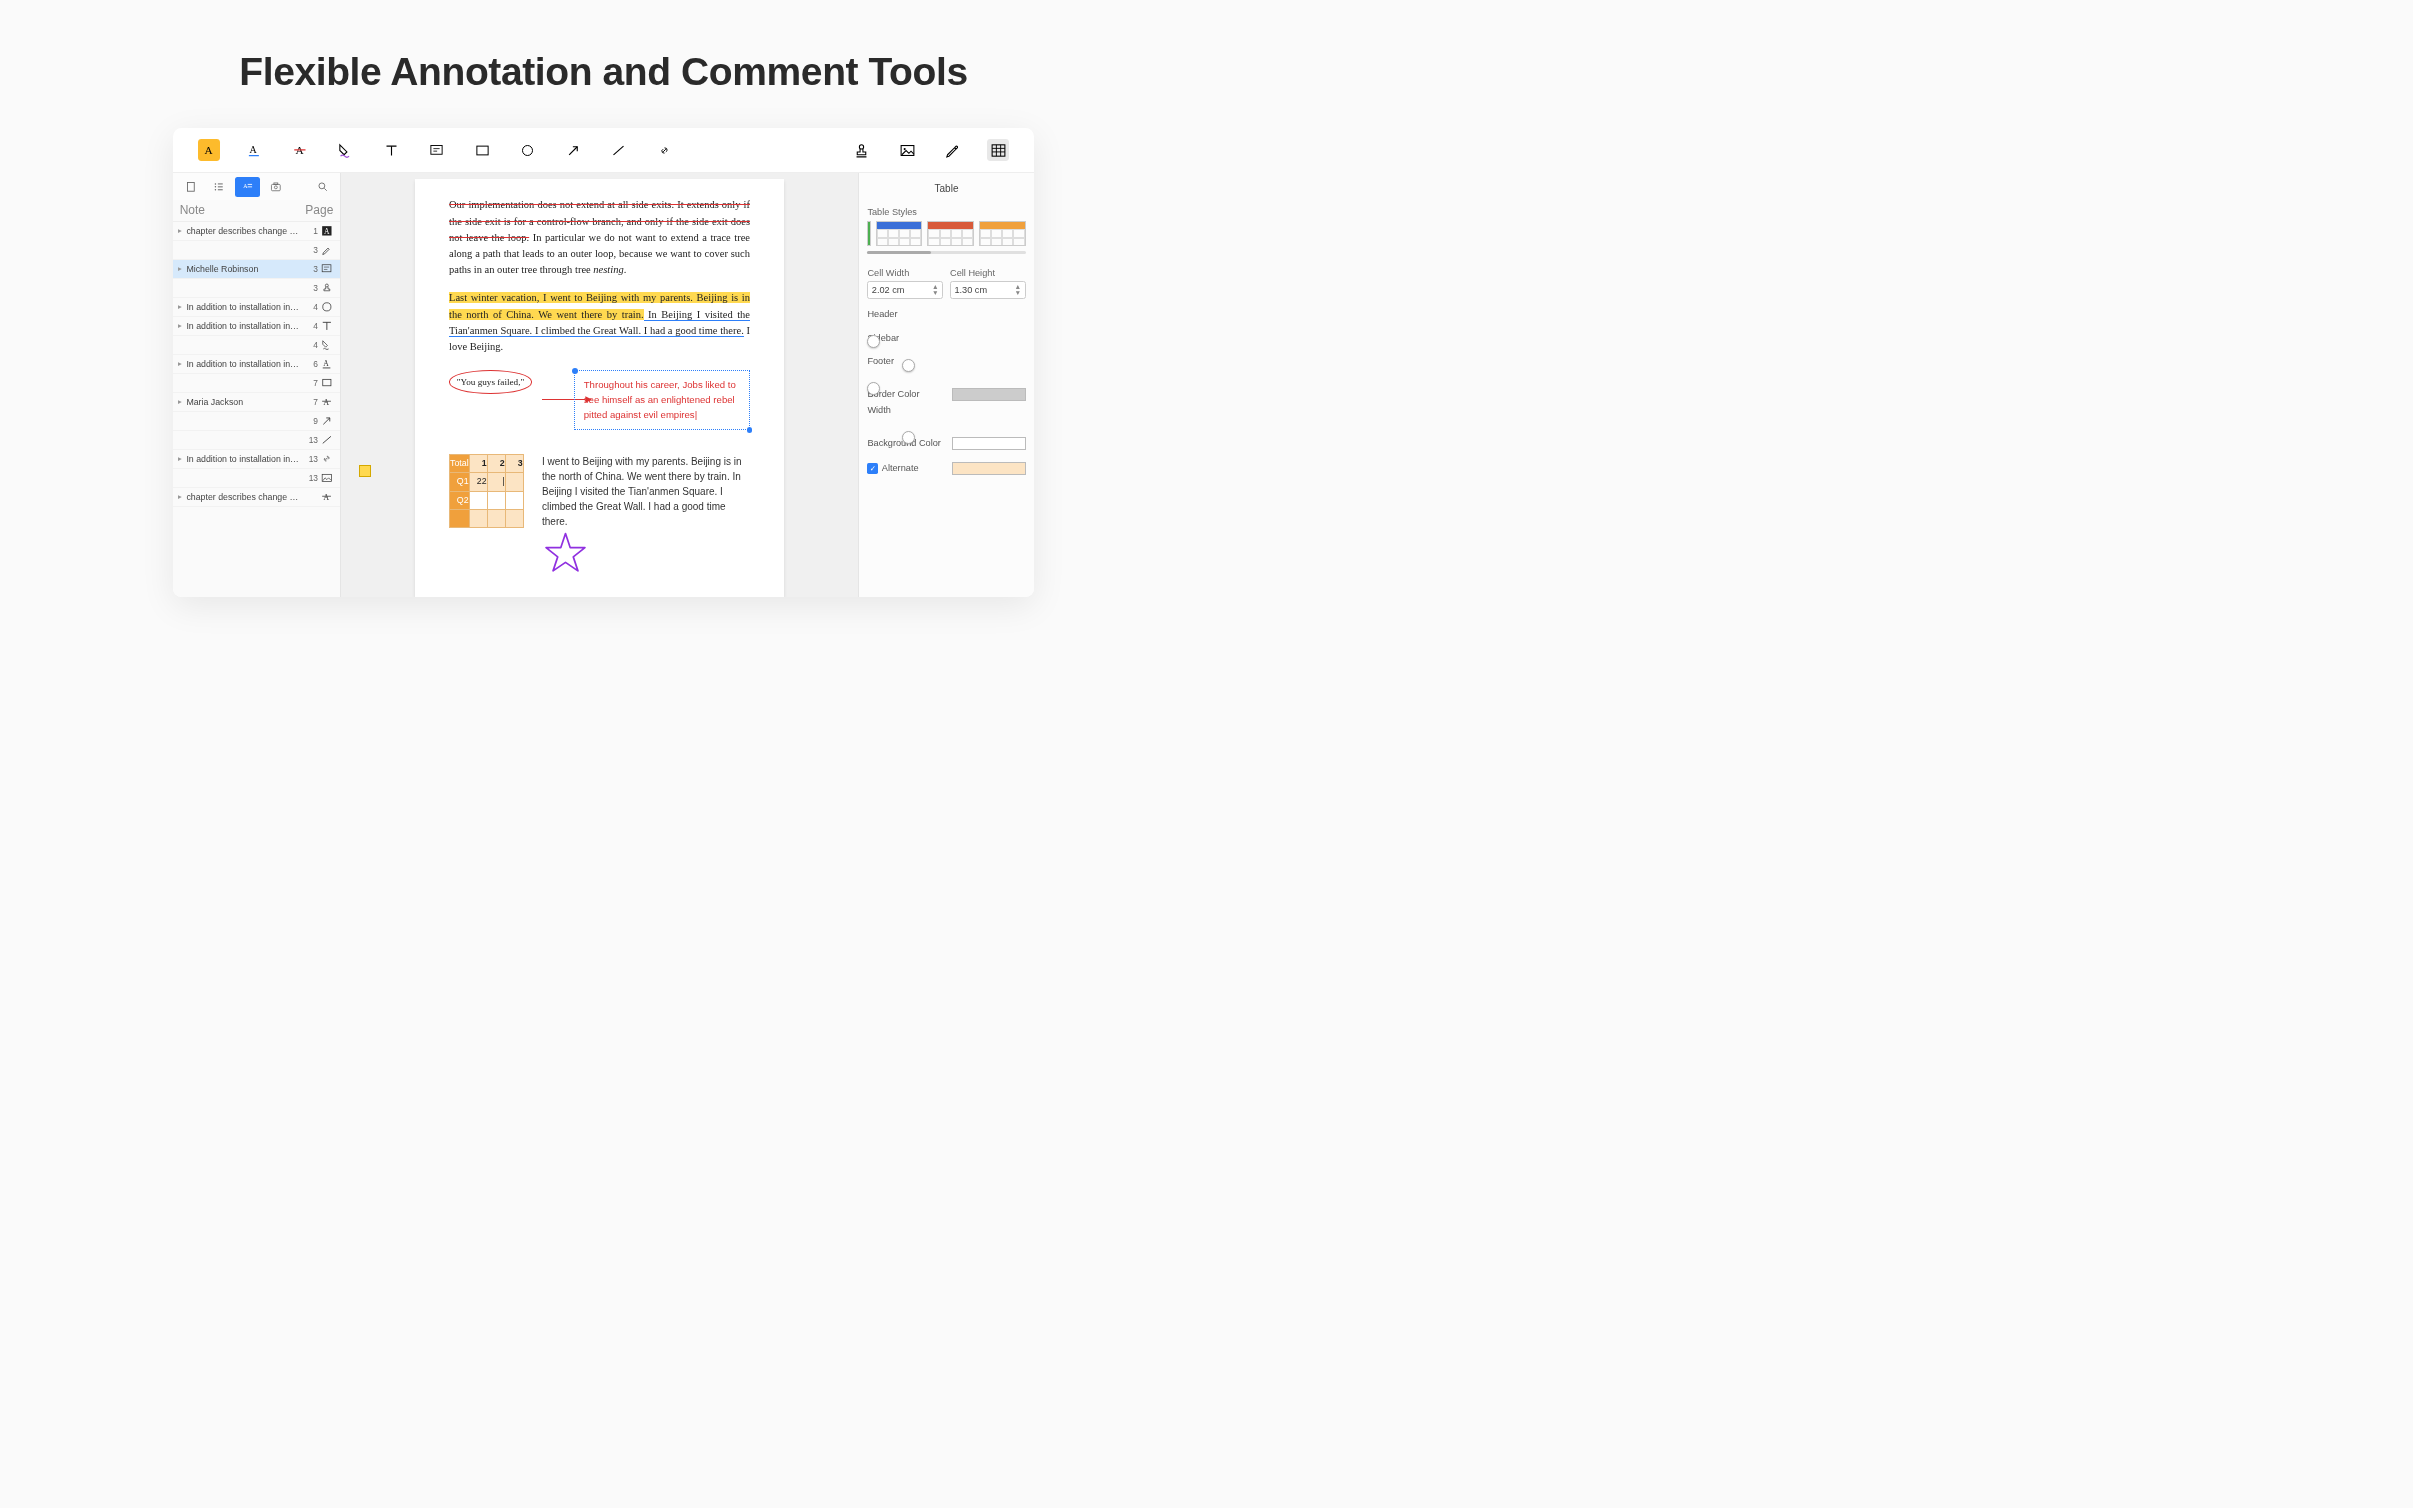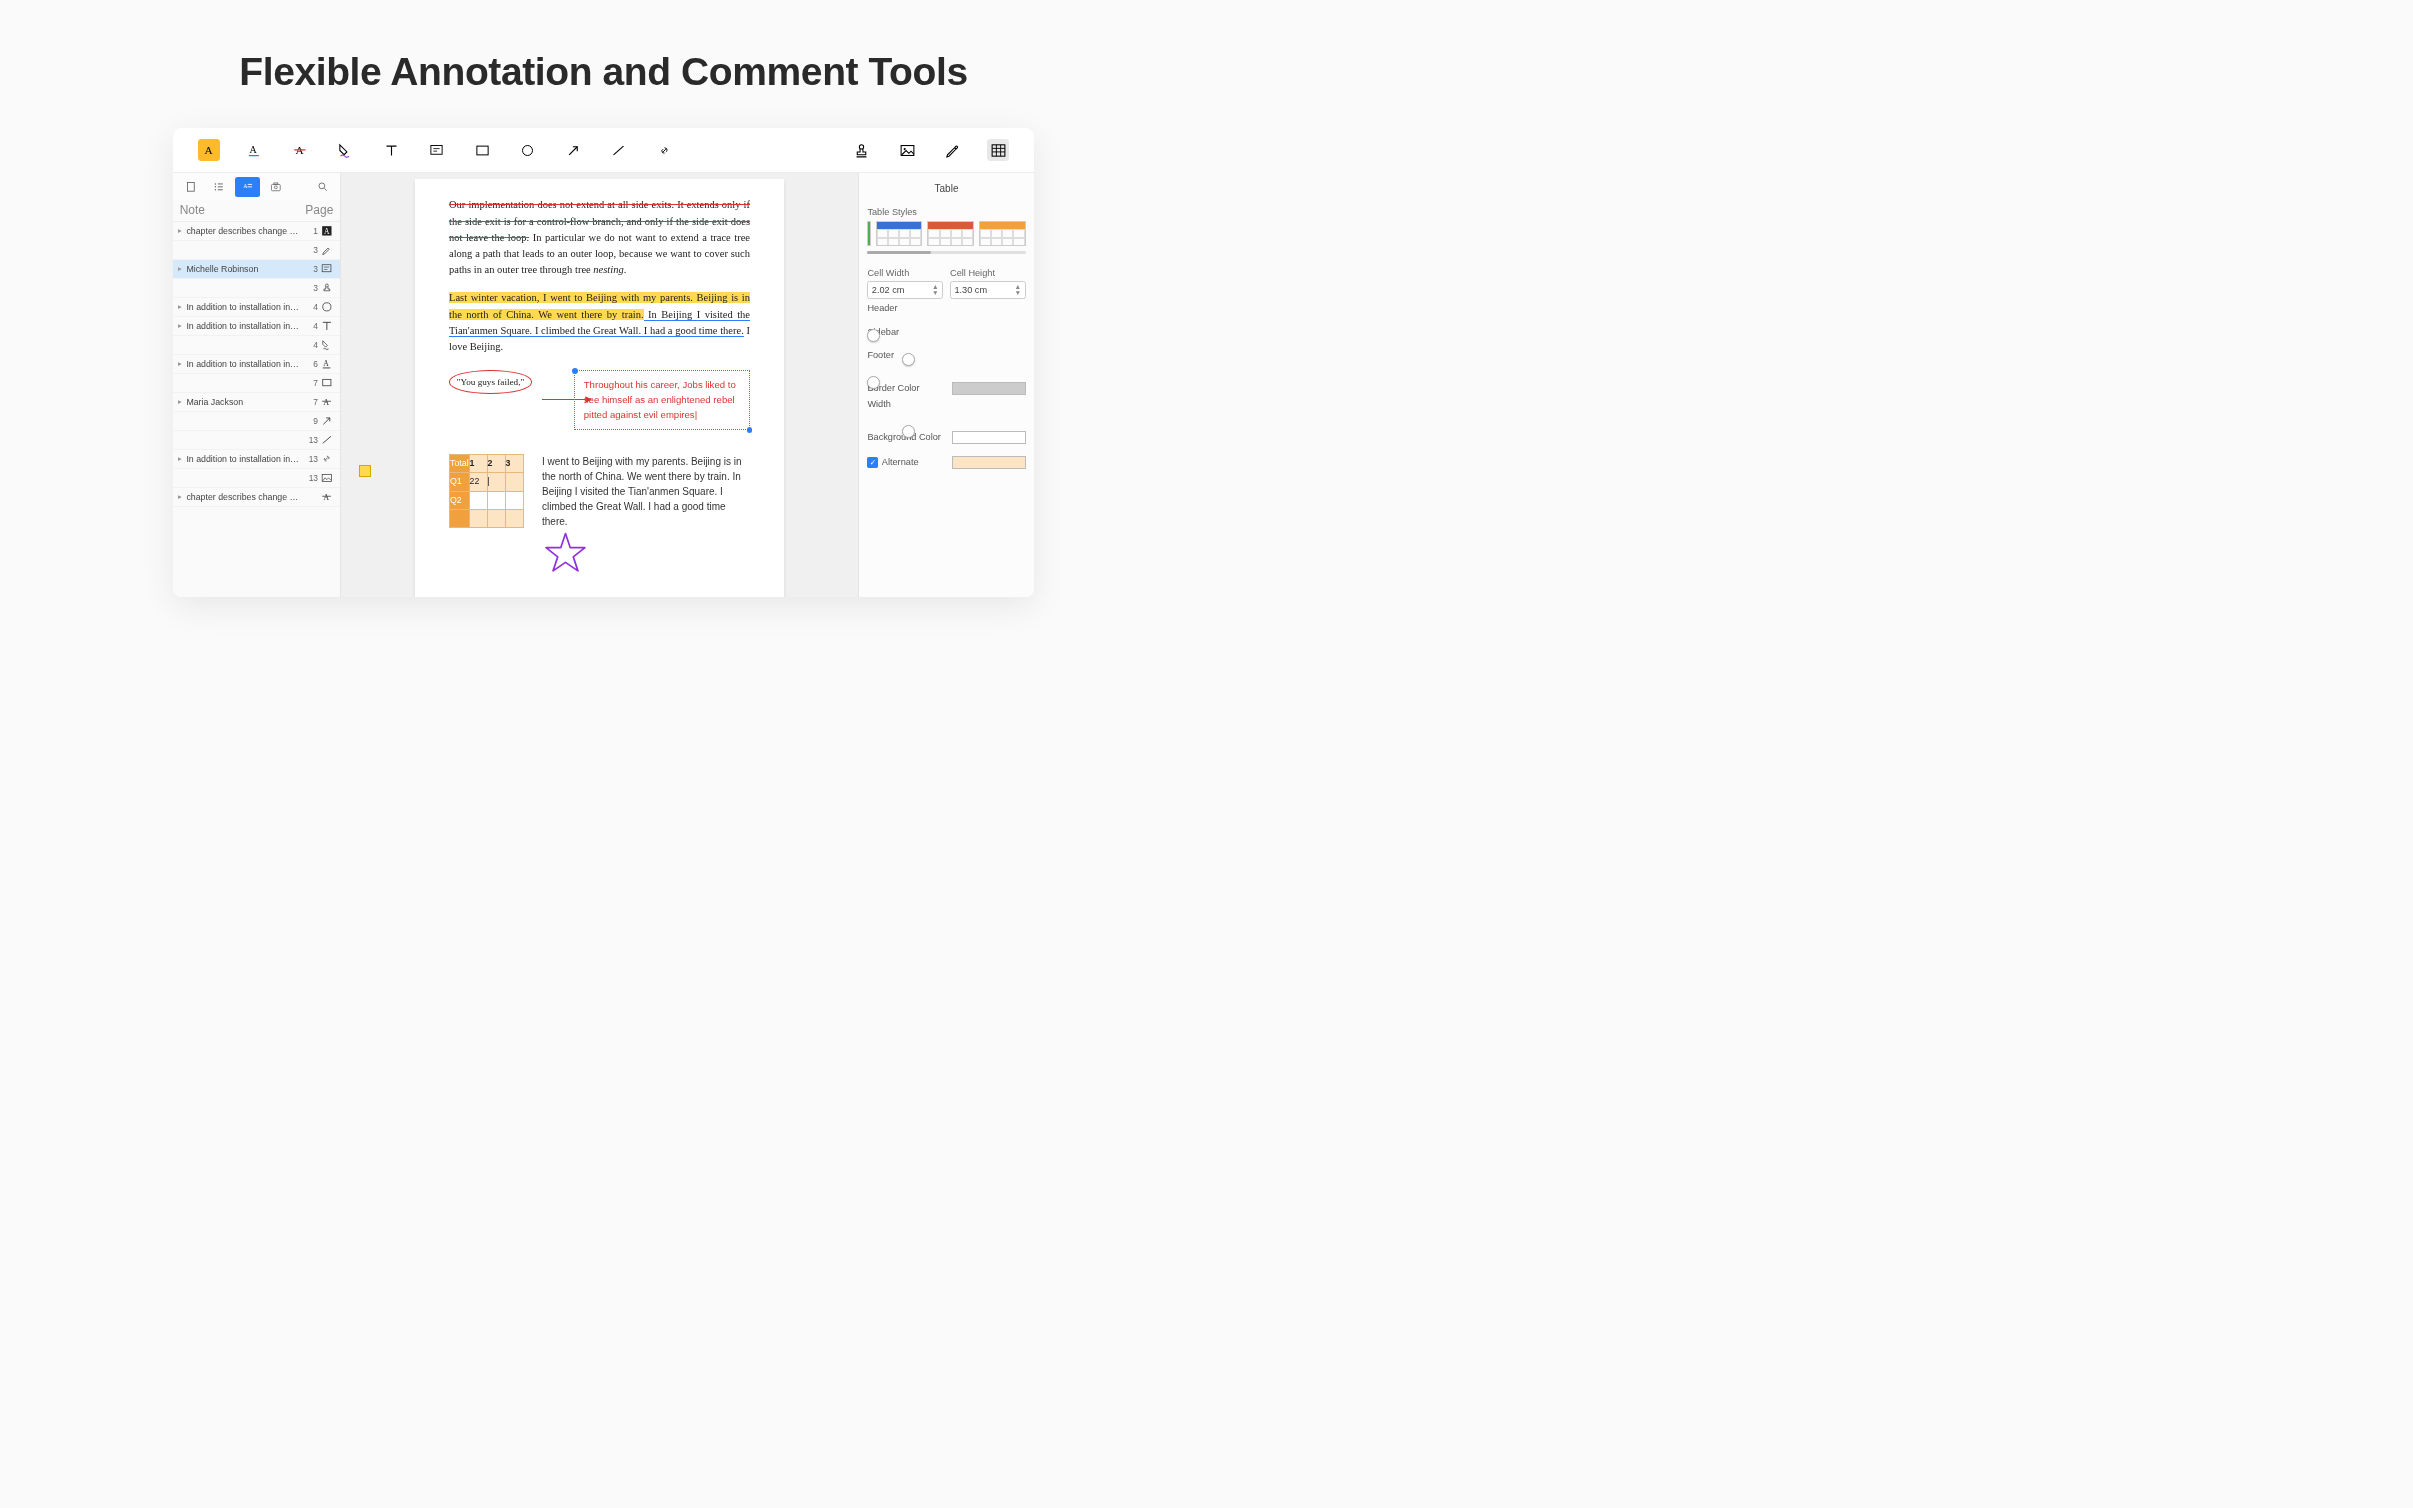--- a/index.html
+++ b/index.html
@@ -32,37 +32,37 @@
 .justify { text-align: justify; }
 .italic { font-style: italic; }
 .callout-row { display: flex; gap: 13.4px; margin-top: 15px; align-items: flex-start; }
 .oval { border: 1.3px solid #d33; border-radius: 50%; padding: 3.4px 6.7px; font-size: 9.2px; white-space: nowrap; }
 .textbox { border: 1.7px dotted #2d7ff9; padding: 6.7px 8.4px; font-size: 9.6px; color: #d33; font-family: -apple-system, sans-serif; position: relative; }
 .textbox::before, .textbox::after { content: ''; position: absolute; width: 5.9px; height: 5.9px; background: #2d7ff9; border-radius: 50%; }
 .textbox::before { top: -3.4px; left: -3.4px; }
 .textbox::after { bottom: -3.4px; right: -3.4px; }
 .table-section { display: flex; gap: 18.4px; margin-top: 23.5px; }
 .mini-table { border-collapse: collapse; font-size: 8.8px; font-family: -apple-system, sans-serif; }
-.mini-table th, .mini-table td { border: 0.8px solid #e8b878; width: 18px; height: 18.4px; text-align: left; }
+.mini-table th, .mini-table td { border: 0.8px solid #e8b878; width: 18px; height: 18.4px; text-align: right; }
 .mini-table .hdr { background: #f0a03c; color: #fff; font-weight: 500; }
 .mini-table .alt { background: #fce4c4; }
 .para-right { font-size: 10px; font-family: -apple-system, sans-serif; color: #333; line-height: 1.5; }
 .sticky-note { position: absolute; left: 18.4px; top: 292px; width: 11.7px; height: 11.7px; background: #ffd950; border: 0.8px solid #d4a800; }
 .star-draw { margin-top: 3.4px; }
 .right-panel { width: 176px; border-left: 0.8px solid #e5e5e5; background: #fcfcfc; padding: 6.7px 8.4px; font-size: 9.2px; color: #444; overflow: auto; }
 .rp-title { text-align: center; font-weight: 500; padding: 3.4px 0 8.4px; font-size: 10px; }
 .rp-label { color: #666; margin: 5px 0 3.4px; font-size: 9.2px; }
 .style-row { display: flex; gap: 5px; margin-bottom: 5px; }
 .style-swatch { width: 49px; height: 25px; border: 0.8px solid #ccc; cursor: pointer; position: relative; overflow: hidden; }
 .style-swatch .sw-hdr { height: 6.7px; }
 .style-swatch .sw-body { height: 18.4px; display: grid; grid-template-columns: repeat(4,1fr); grid-template-rows: repeat(2,1fr); }
 .style-swatch .sw-body div { border: 0.4px solid #ddd; }
 .scroll-track { height: 3.4px; background: #e0e0e0; border-radius: 1.7px; margin: 3.4px 0 8.4px; position: relative; }
 .scroll-thumb { position: absolute; left: 0; width: 40%; height: 100%; background: #aaa; border-radius: 1.7px; }
-.dim-row { display: flex; gap: 7px; margin-bottom: 4px; justify-content: flex-end; }
+.dim-row { display: flex; gap: 7px; margin-bottom: 10px; justify-content: flex-end; }
 .dim-group { flex: 1; }
 .dim-input { display: flex; align-items: center; border: 0.8px solid #ccc; border-radius: 2.5px; background: #fff; height: 18.4px; padding: 0 3.4px; font-size: 9.2px; }
 .dim-input span:first-child { flex: 1; }
 .stepper { font-size: 6.7px; color: #888; line-height: 5.9px; }
 .opt-row { display: flex; gap: 10px; height: 23.5px; flex-direction: column; }
 .opt-row .opt-label { width: 40px; color: #555; }
 .opt-icon { width: 20px; height: 17px; }
 .slider { flex: 1; height: 2.5px; background: #c8c8c8; border-radius: 1.7px; position: relative; }
 .slider::after { content: ''; position: absolute; top: -4.2px; width: 11px; height: 11px; background: #fff; border: 0.8px solid #aaa; border-radius: 50%; box-shadow: 0 0.8px 1.7px rgba(0,0,0,0.2); }
 .slider.s1::after { left: 0; }

